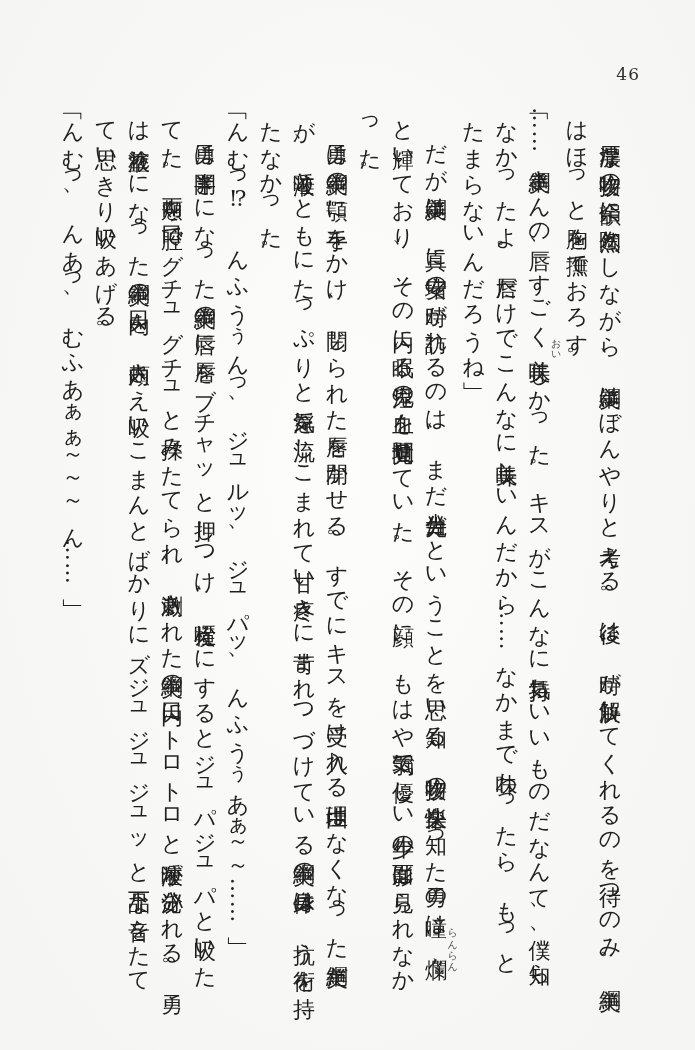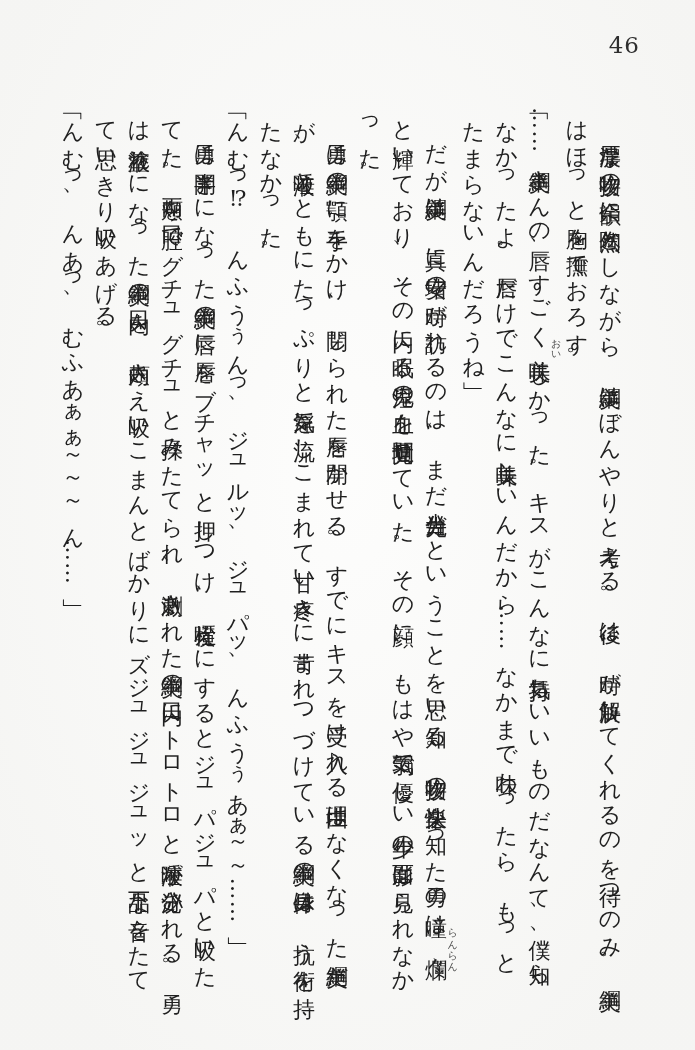--- a/index.html
+++ b/index.html
@@ -21,23 +21,23 @@
     width: 695px;
     height: 1050px;
     overflow: hidden;
     background:
       radial-gradient(ellipse at 50% 45%, rgba(255,255,255,0.6) 0%, rgba(0,0,0,0.018) 85%),
       var(--paper);
     color: var(--ink);
   }
   .page-number {
     position: absolute;
-    top: 32px;
+    top: 64px;
     right: 55px;
-    font-size: 23px;
+    font-size: 17px;
     letter-spacing: 1px;
     color: #2e2e2e;
   }
   .text-block {
     position: absolute;
     top: 106px;
     right: 68px;
     width: 566px;
     height: 882px;
     writing-mode: vertical-rl;

